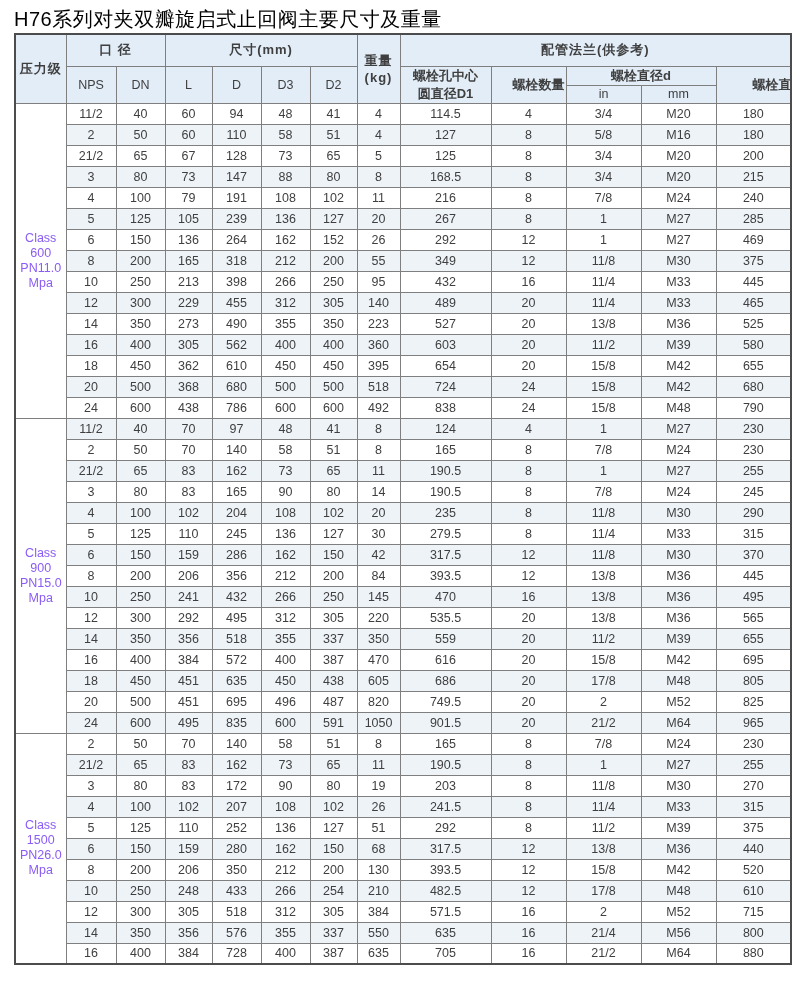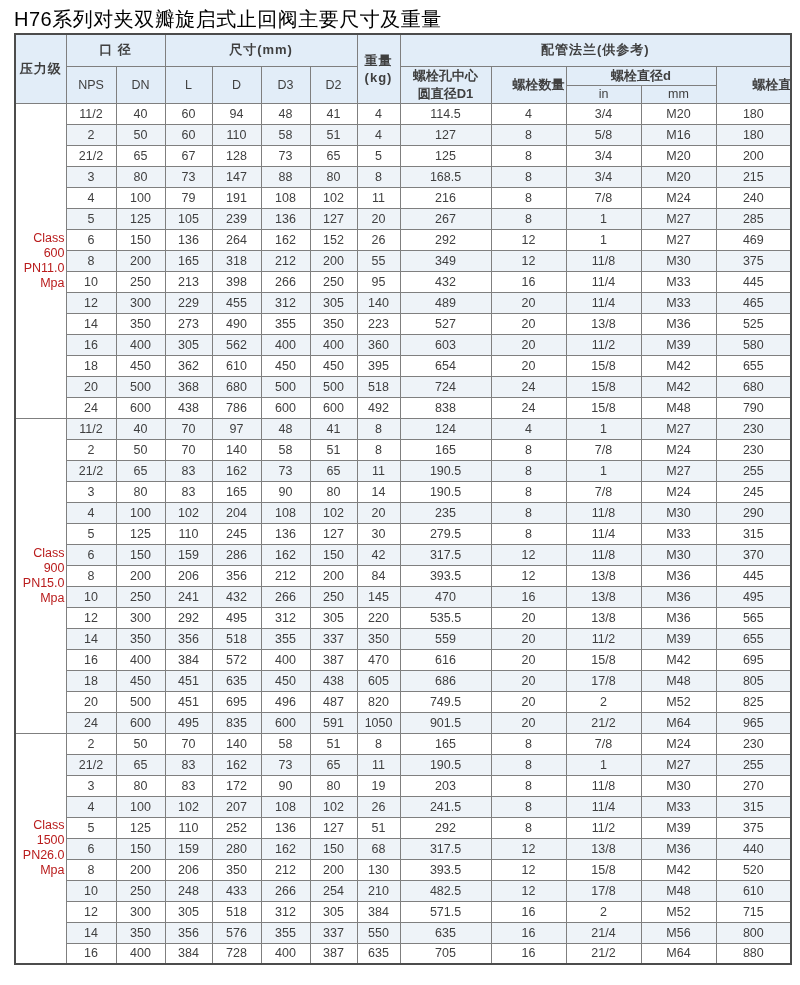--- a/index.html
+++ b/index.html
@@ -23,21 +23,21 @@
     padding:0 1px;overflow:hidden;white-space:nowrap;}
   thead th{background:var(--header-bg);}
   th.cn{font-weight:bold;font-size:13px;letter-spacing:1px;}
   th.sub{font-weight:normal;font-size:12.5px;letter-spacing:0;}
   tr.hrow1{height:32px;}
   tr.hrow2{height:18px;}
   tr.hrow3{height:17px;}
   tbody tr{height:21px;}
   tbody tr.stripe td{background:var(--stripe-bg);}
   td.pclass{background:#ffffff !important;font-size:12.5px;line-height:15px;
-    color:#b91c1c;text-align:right;}
+    color:#8b5cf6;}
 </style>
 </head>
 <body>
 
 <div class="page">
   <div class="title">H76系列对夹双瓣旋启式止回阀主要尺寸及重量</div>
 
   <table>
     <colgroup>
       <col style="width:51px">

